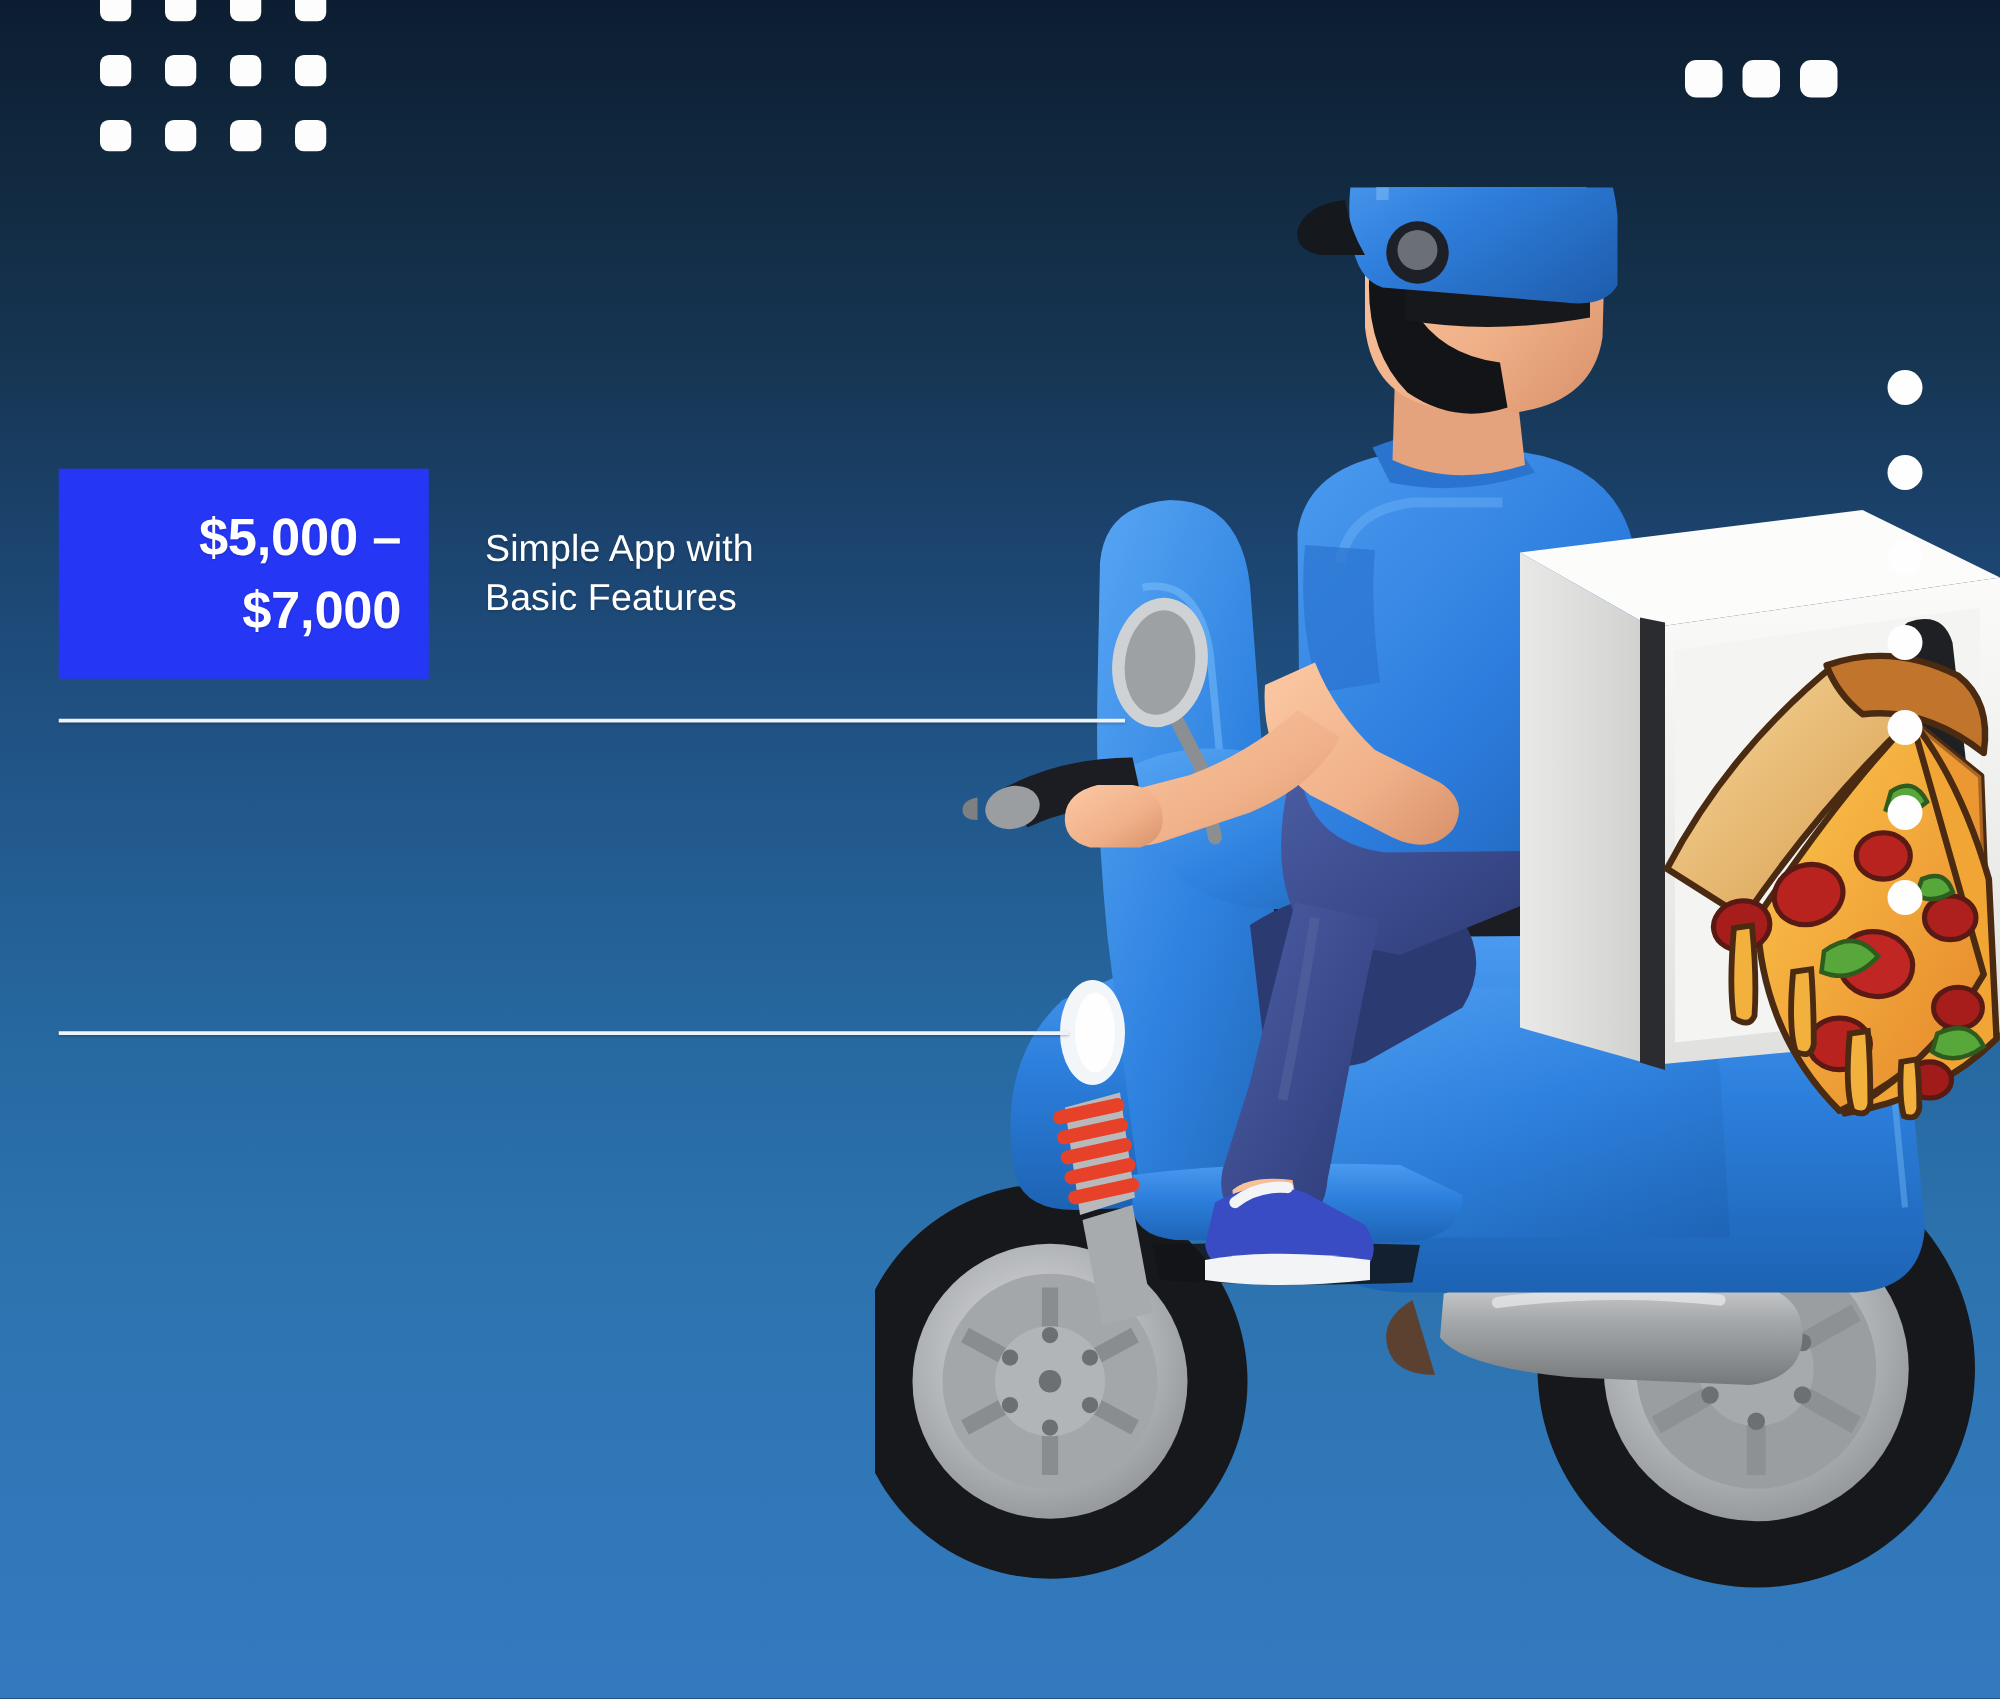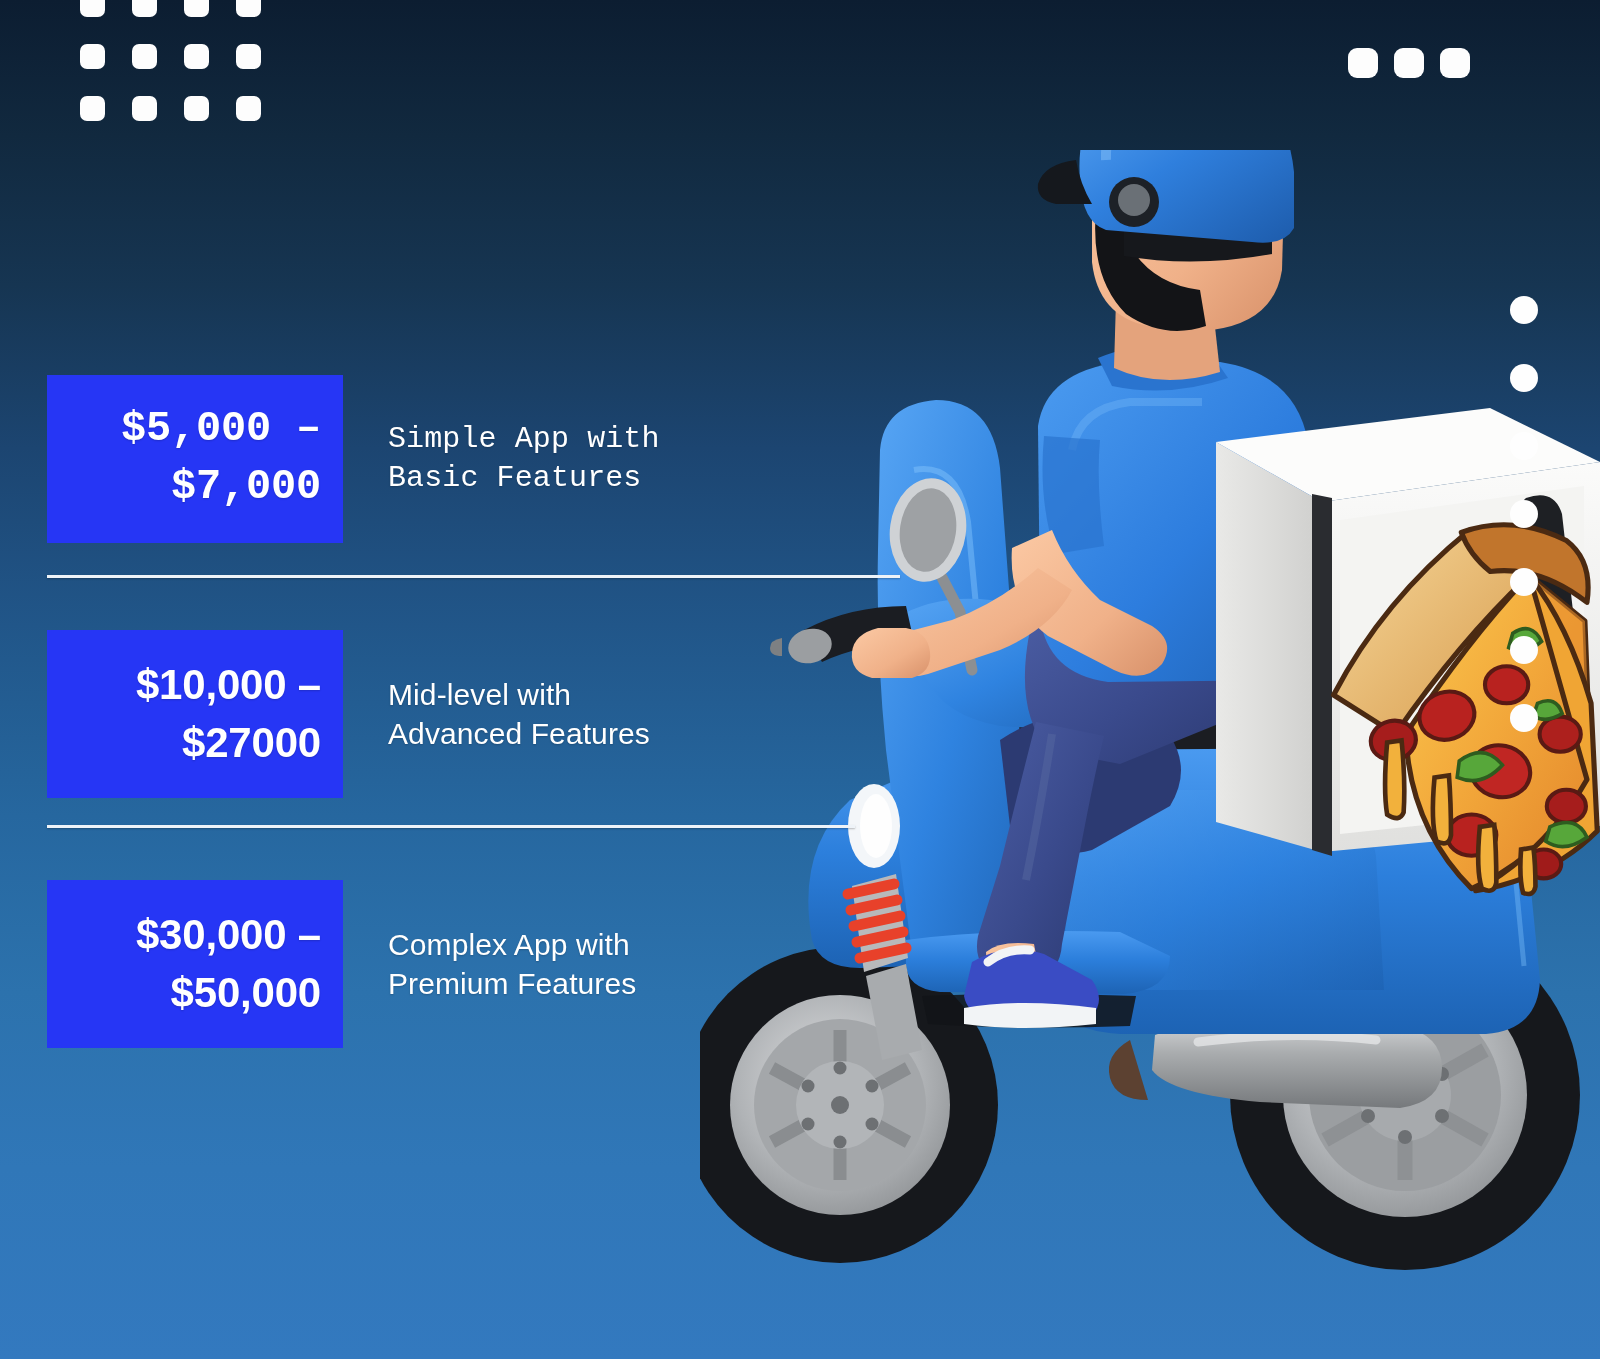--- a/index.html
+++ b/index.html
@@ -361,39 +361,27 @@
     <i></i>
     <i></i>
     <i></i>
     <i></i>
     <i></i>
     <i></i>
   </div>
 
   <div class="rows">
 
-    <div class="row" style="top:375px;font-family:Liberation Mono, monospace;">
+    <div class="row" style="top:375px;">
       <div class="badge">$5,000 –
 $7,000</div>
       <div class="desc">Simple App with
 Basic Features</div>
     </div>
 
     <div class="divider" style="top:575px;width:853px;"></div>
 
-    <div class="row" style="top:630px;">
-      <div class="badge">$10,000 –
-$27000</div>
-      <div class="desc">Mid-level with
-Advanced Features</div>
-    </div>
 
     <div class="divider" style="top:825px;width:808px;"></div>
 
-    <div class="row" style="top:880px;">
-      <div class="badge">$30,000 –
-$50,000</div>
-      <div class="desc">Complex App with
-Premium Features</div>
-    </div>
 
   </div>
 </div>
 
 </body></html>

